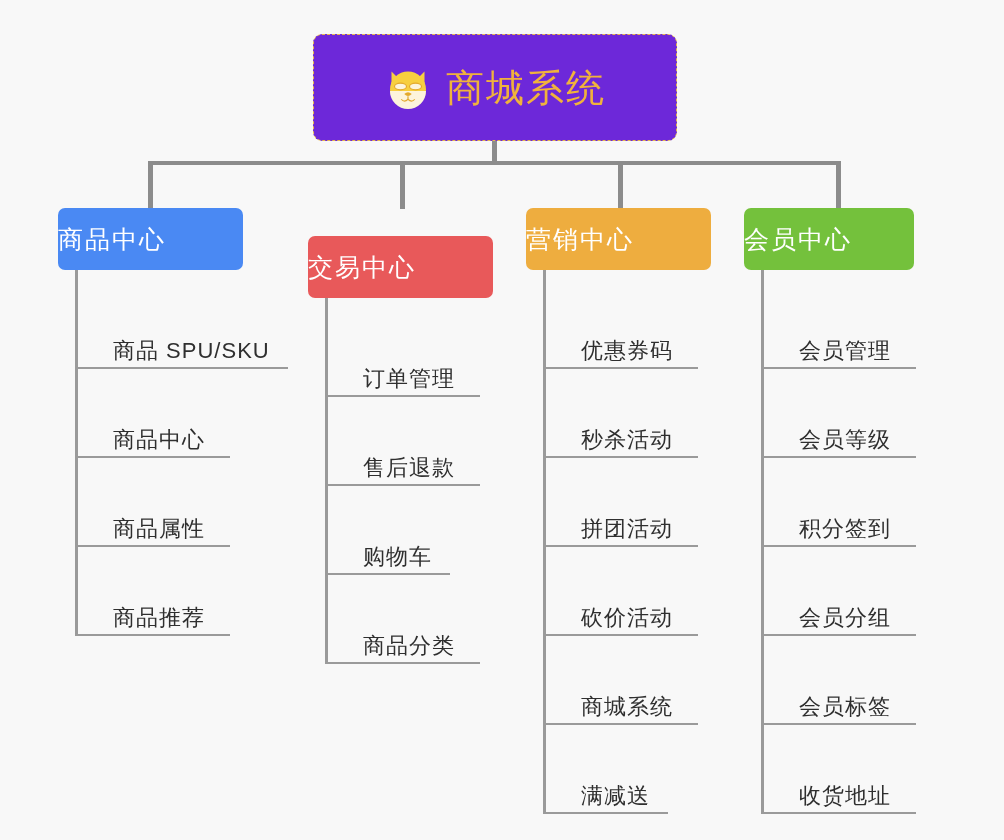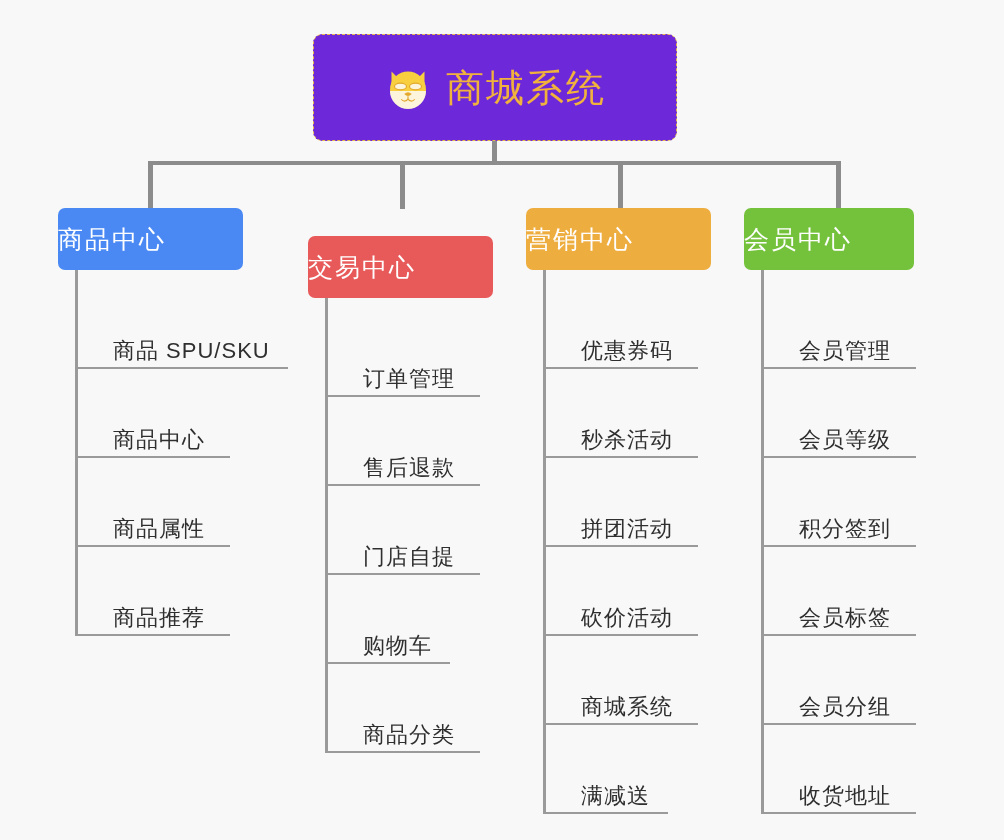--- a/index.html
+++ b/index.html
@@ -149,23 +149,20 @@
     <div class="cat-box" style="background:#e8595a">
       <span>交易中心</span>
     </div>
     <div class="leaf-list">
       <div class="leaf-item w-m">
           <span class="leaf-text">订单管理</span>
         </div>
       <div class="leaf-item w-m">
           <span class="leaf-text">售后退款</span>
         </div>
-      <div class="leaf-item w-m">
-          <span class="leaf-text">门店自提</span>
-        </div>
       <div class="leaf-item w-s">
           <span class="leaf-text">购物车</span>
         </div>
       <div class="leaf-item w-m">
           <span class="leaf-text">商品分类</span>
         </div>
     </div>
   </div>
 
   <div class="column col-3">
@@ -202,24 +199,24 @@
       <div class="leaf-item w-m">
           <span class="leaf-text">会员管理</span>
         </div>
       <div class="leaf-item w-m">
           <span class="leaf-text">会员等级</span>
         </div>
       <div class="leaf-item w-m">
           <span class="leaf-text">积分签到</span>
         </div>
       <div class="leaf-item w-m">
+          <span class="leaf-text">会员分组</span>
+        </div>
+      <div class="leaf-item w-m">
           <span class="leaf-text">会员标签</span>
         </div>
       <div class="leaf-item w-m">
-          <span class="leaf-text">会员分组</span>
-        </div>
-      <div class="leaf-item w-m">
           <span class="leaf-text">收货地址</span>
         </div>
     </div>
   </div>
 
 </div>
 
 </body></html>

